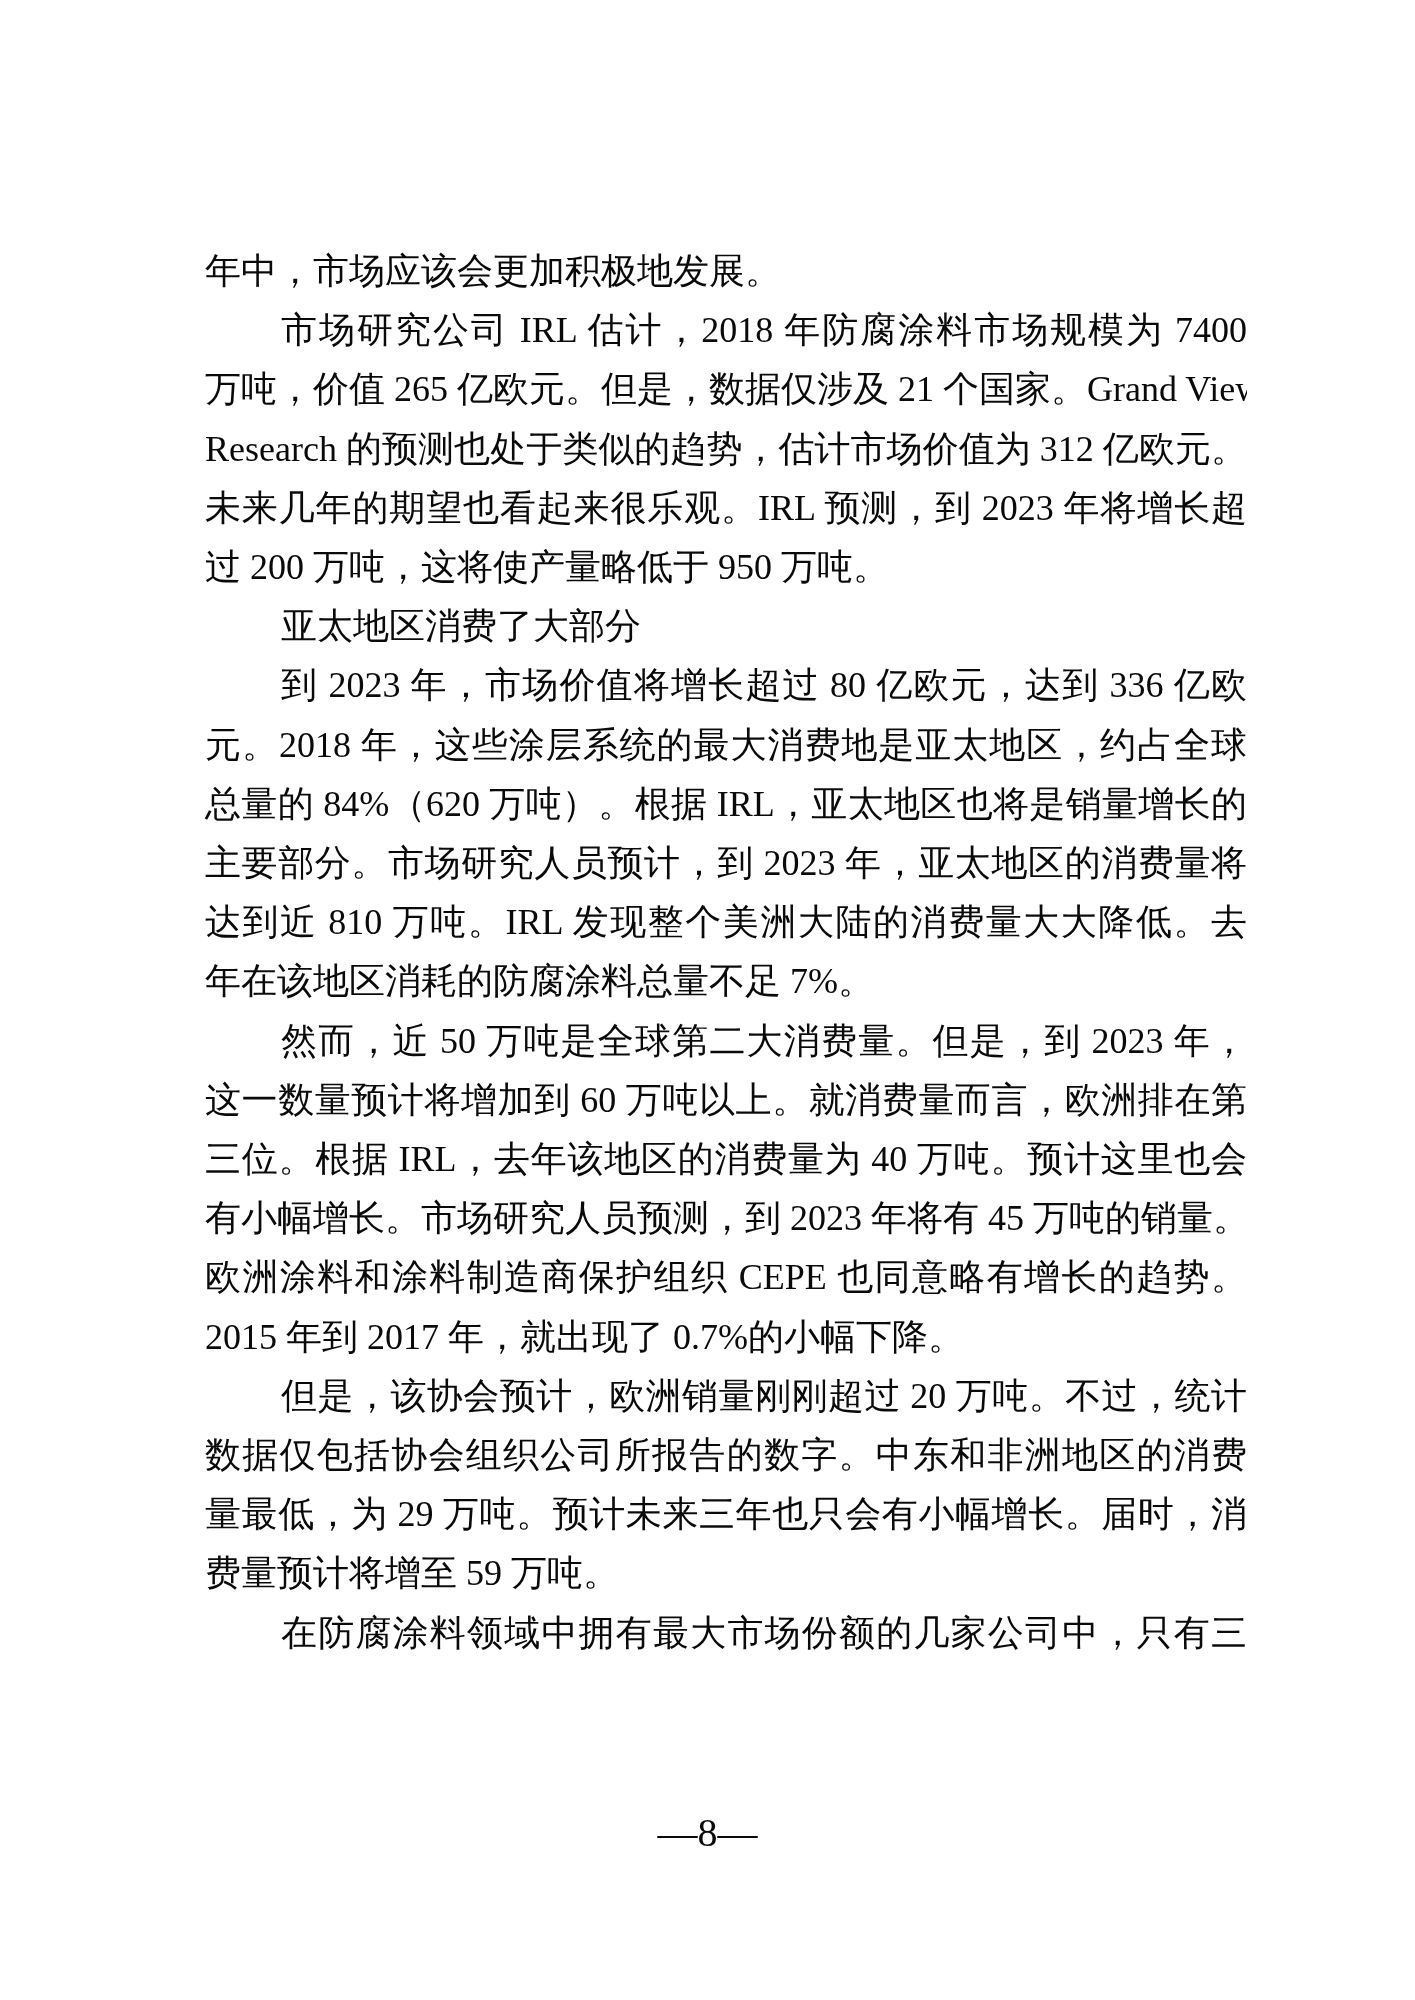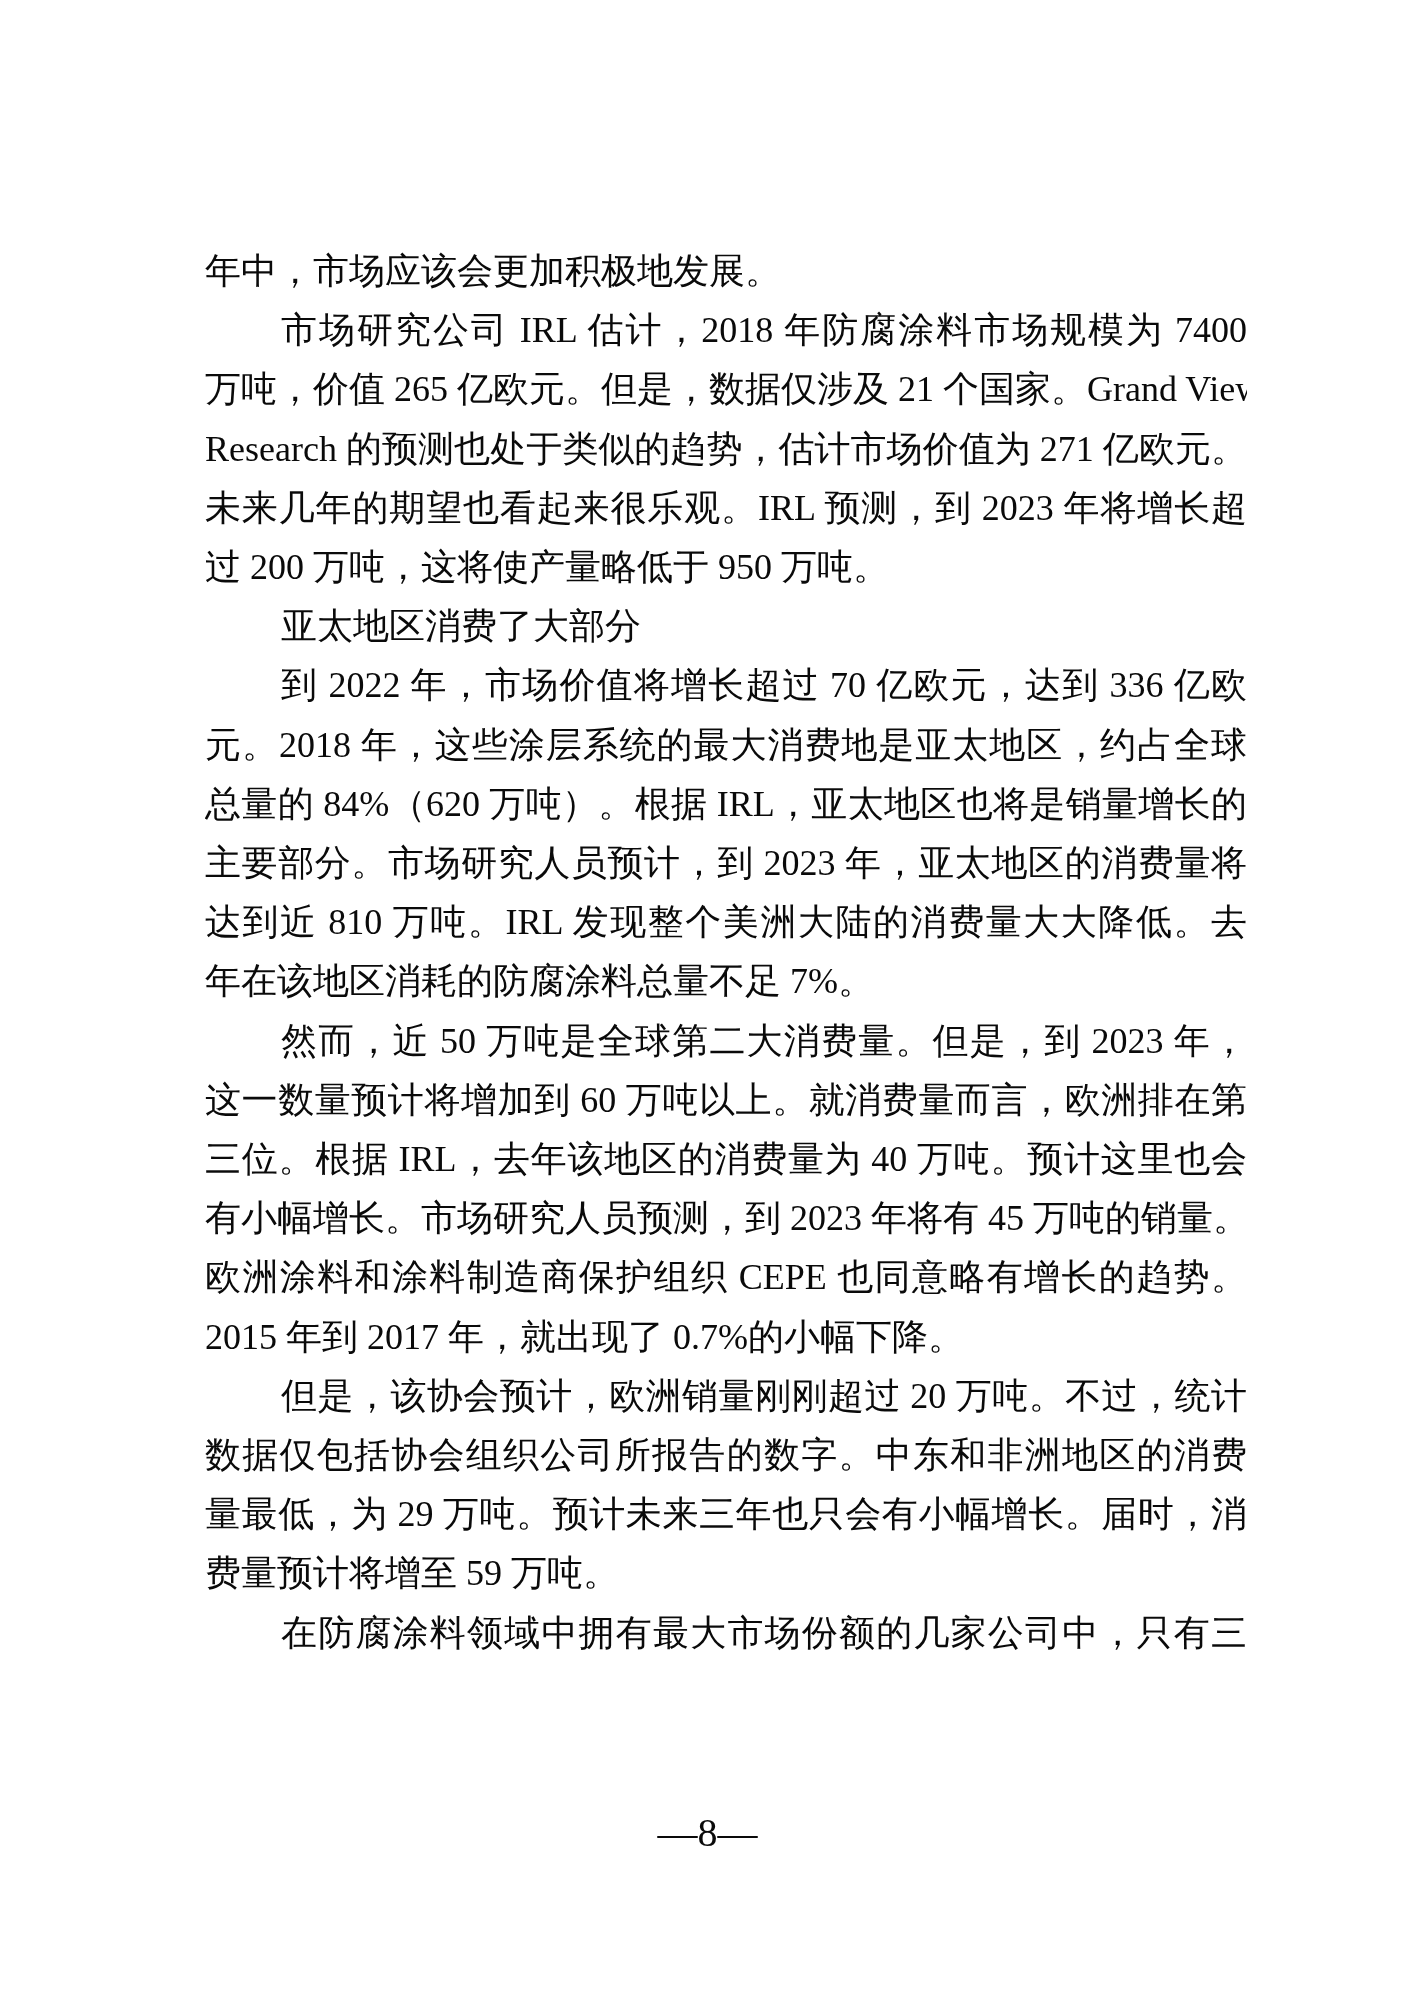--- a/index.html
+++ b/index.html
@@ -49,25 +49,25 @@
   }
 </style>
 </head>
 <body>
 
 <div class="page">
   <div class="body-text">
       <div class="line">年中，市场应该会更加积极地发展。</div>
       <div class="line j ind">市场研究公司 IRL 估计，2018 年防腐涂料市场规模为 7400</div>
       <div class="line j">万吨，价值 265 亿欧元。但是，数据仅涉及 21 个国家。Grand View</div>
-      <div class="line j">Research 的预测也处于类似的趋势，估计市场价值为 271 亿欧元。</div>
+      <div class="line j">Research 的预测也处于类似的趋势，估计市场价值为 312 亿欧元。</div>
       <div class="line j">未来几年的期望也看起来很乐观。IRL 预测，到 2023 年将增长超</div>
       <div class="line">过 200 万吨，这将使产量略低于 950 万吨。</div>
       <div class="line ind">亚太地区消费了大部分</div>
-      <div class="line j ind">到 2022 年，市场价值将增长超过 70 亿欧元，达到 336 亿欧</div>
+      <div class="line j ind">到 2023 年，市场价值将增长超过 80 亿欧元，达到 336 亿欧</div>
       <div class="line j">元。2018 年，这些涂层系统的最大消费地是亚太地区，约占全球</div>
       <div class="line j">总量的 84%（620 万吨）。根据 IRL，亚太地区也将是销量增长的</div>
       <div class="line j">主要部分。市场研究人员预计，到 2023 年，亚太地区的消费量将</div>
       <div class="line j">达到近 810 万吨。IRL 发现整个美洲大陆的消费量大大降低。去</div>
       <div class="line">年在该地区消耗的防腐涂料总量不足 7%。</div>
       <div class="line j ind">然而，近 50 万吨是全球第二大消费量。但是，到 2023 年，</div>
       <div class="line j">这一数量预计将增加到 60 万吨以上。就消费量而言，欧洲排在第</div>
       <div class="line j">三位。根据 IRL，去年该地区的消费量为 40 万吨。预计这里也会</div>
       <div class="line j">有小幅增长。市场研究人员预测，到 2023 年将有 45 万吨的销量。</div>
       <div class="line j">欧洲涂料和涂料制造商保护组织 CEPE 也同意略有增长的趋势。</div>

